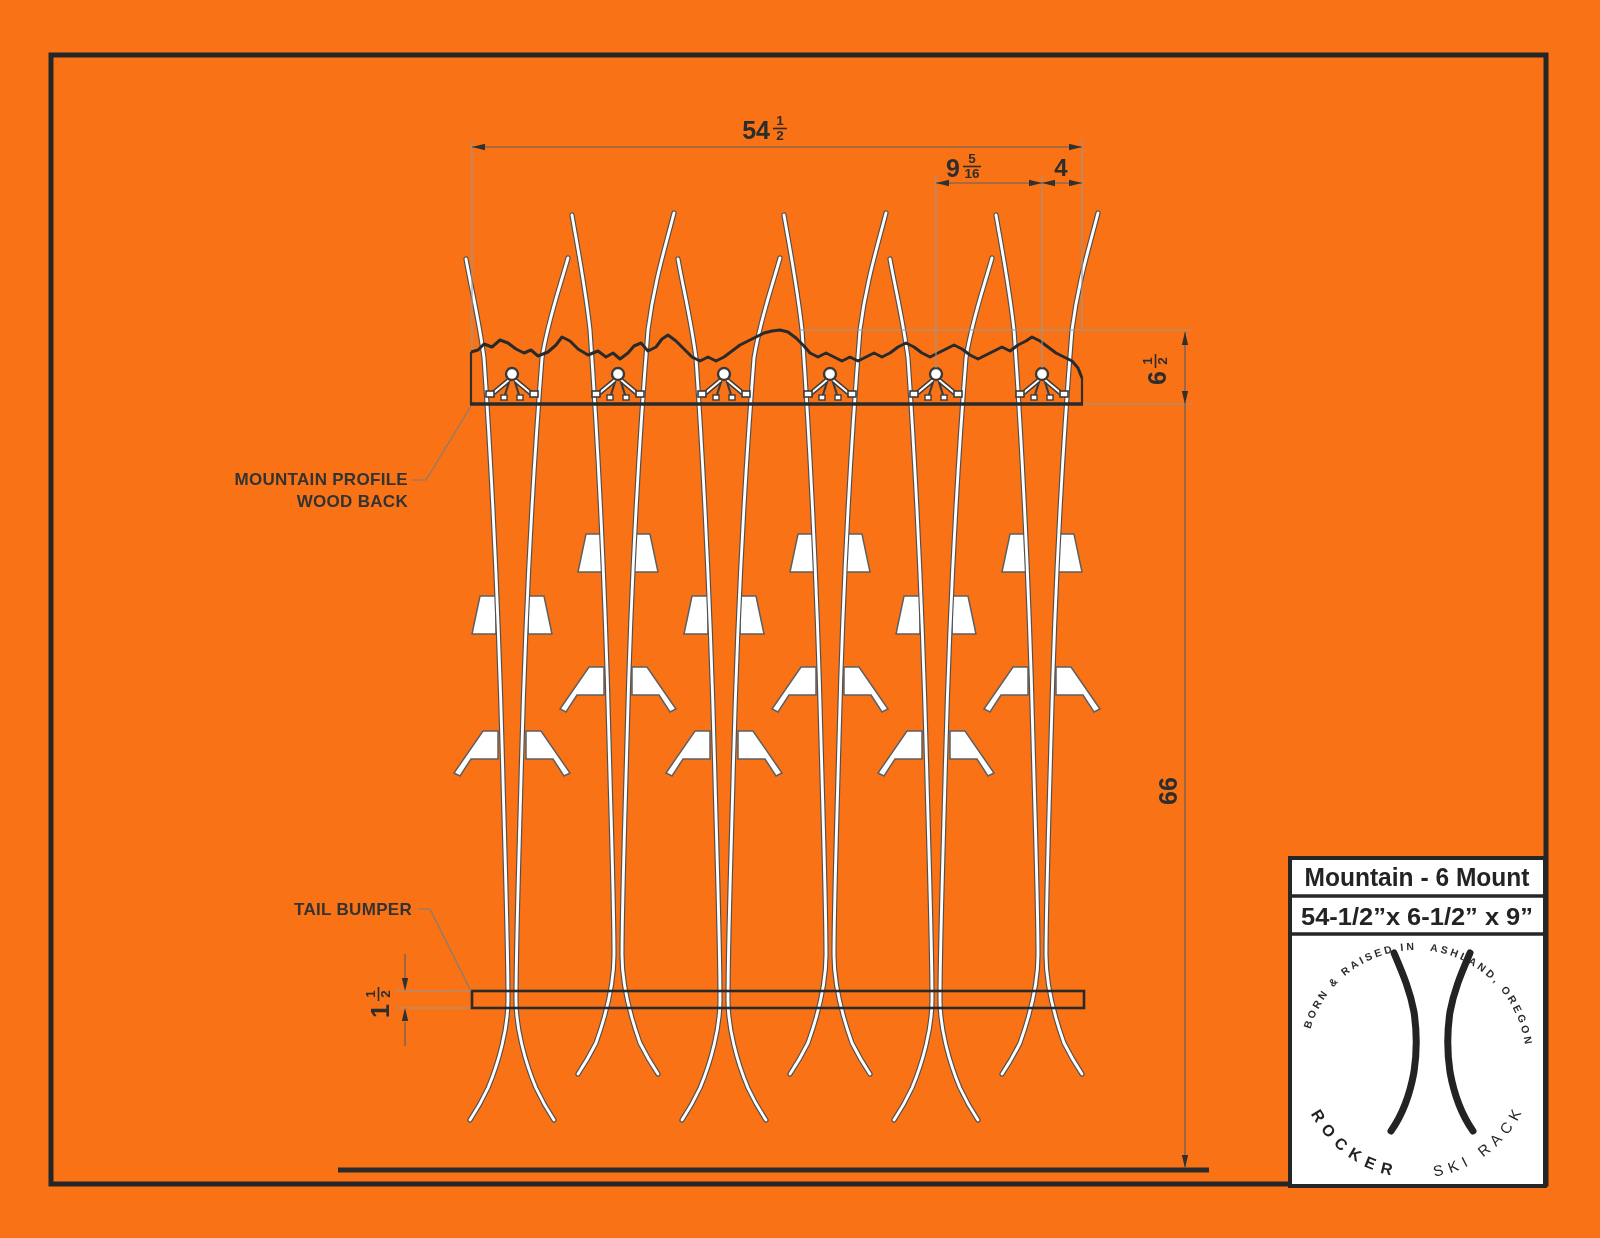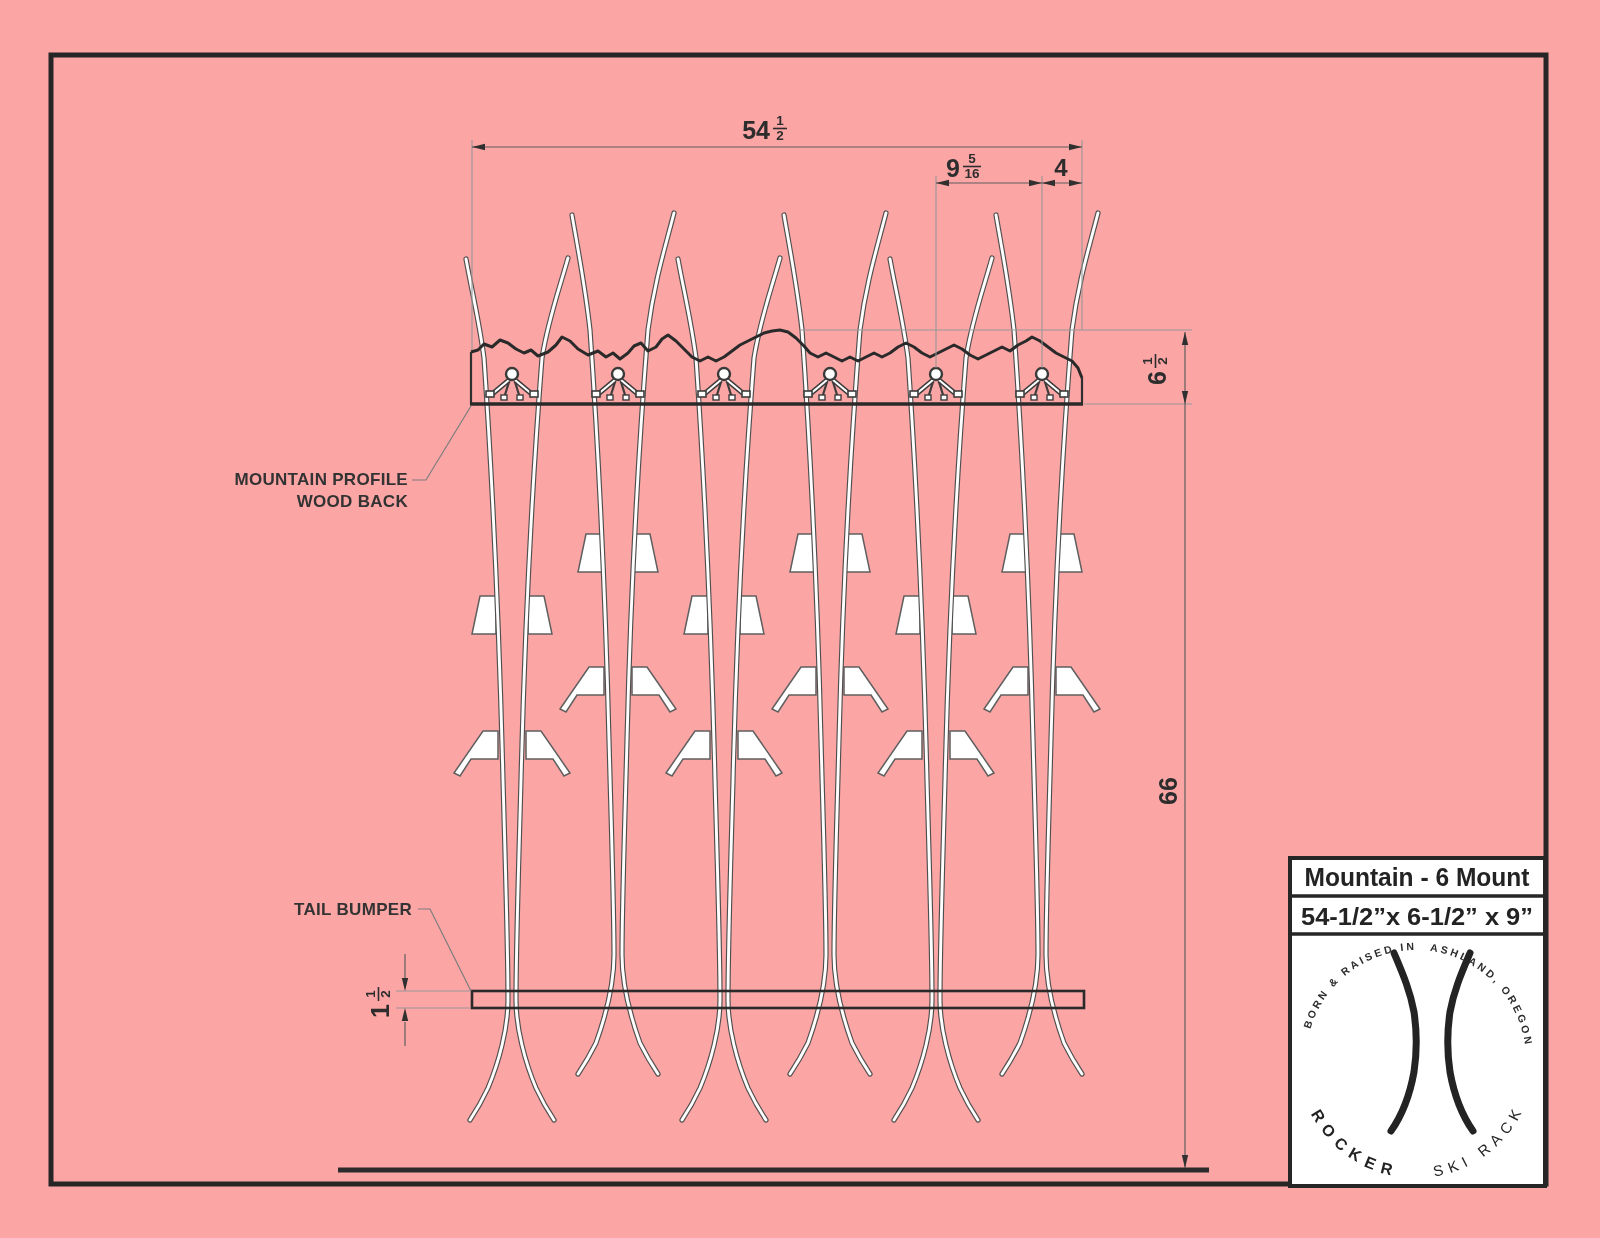--- a/index.html
+++ b/index.html
@@ -1,16 +1,16 @@
 <!DOCTYPE html>
 <html><head>
 <meta charset="utf-8">
 <style>
   html,body{margin:0;padding:0;background:#ffffff;}
-  .stage{position:relative;width:1600px;height:1238px;background:#fca5a5;overflow:hidden;
+  .stage{position:relative;width:1600px;height:1238px;background:#f97316;overflow:hidden;
          font-family:"Liberation Sans", sans-serif;}
   svg text{font-family:"Liberation Sans", sans-serif;}
   .dw   {font-size:25px;font-weight:700;fill:#2d2d2d;}
   .dw2  {font-size:24px;font-weight:700;fill:#2d2d2d;}
   .df   {font-size:13.5px;font-weight:700;fill:#2d2d2d;}
   .fbar {stroke:#2d2d2d;stroke-width:1.6;}
   .lbl  {font-size:17px;font-weight:700;fill:#333333;letter-spacing:.3px;}
   .ext  {stroke:#979797;stroke-width:1.1;fill:none;}
   .dim  {stroke:#5f5f5f;stroke-width:1.2;fill:none;}
   .lead {stroke:#7d7d7d;stroke-width:1.2;fill:none;}

